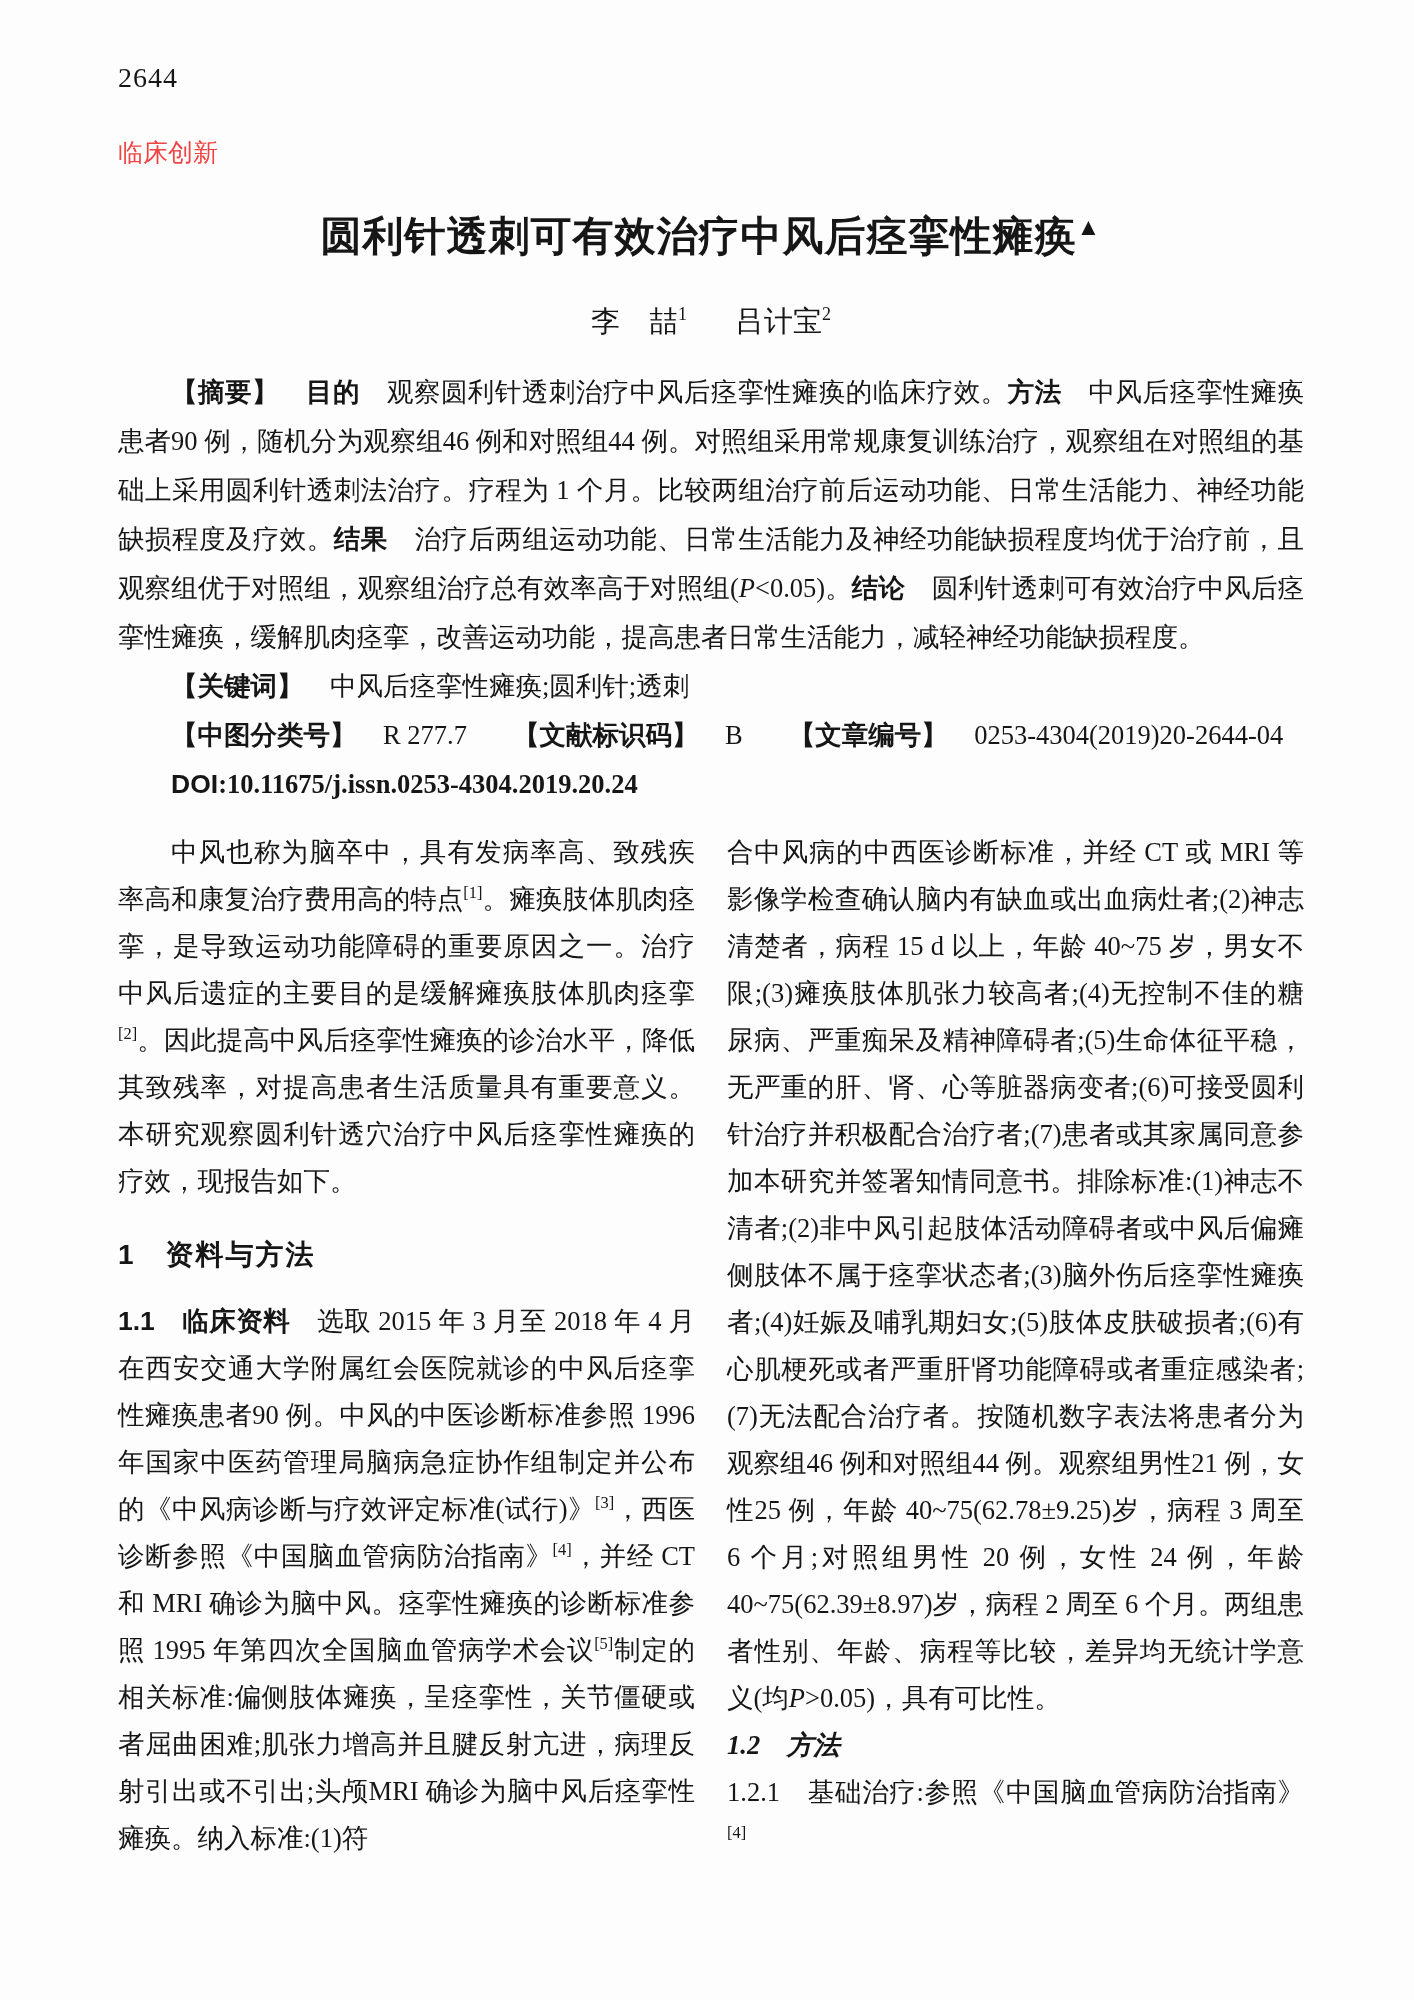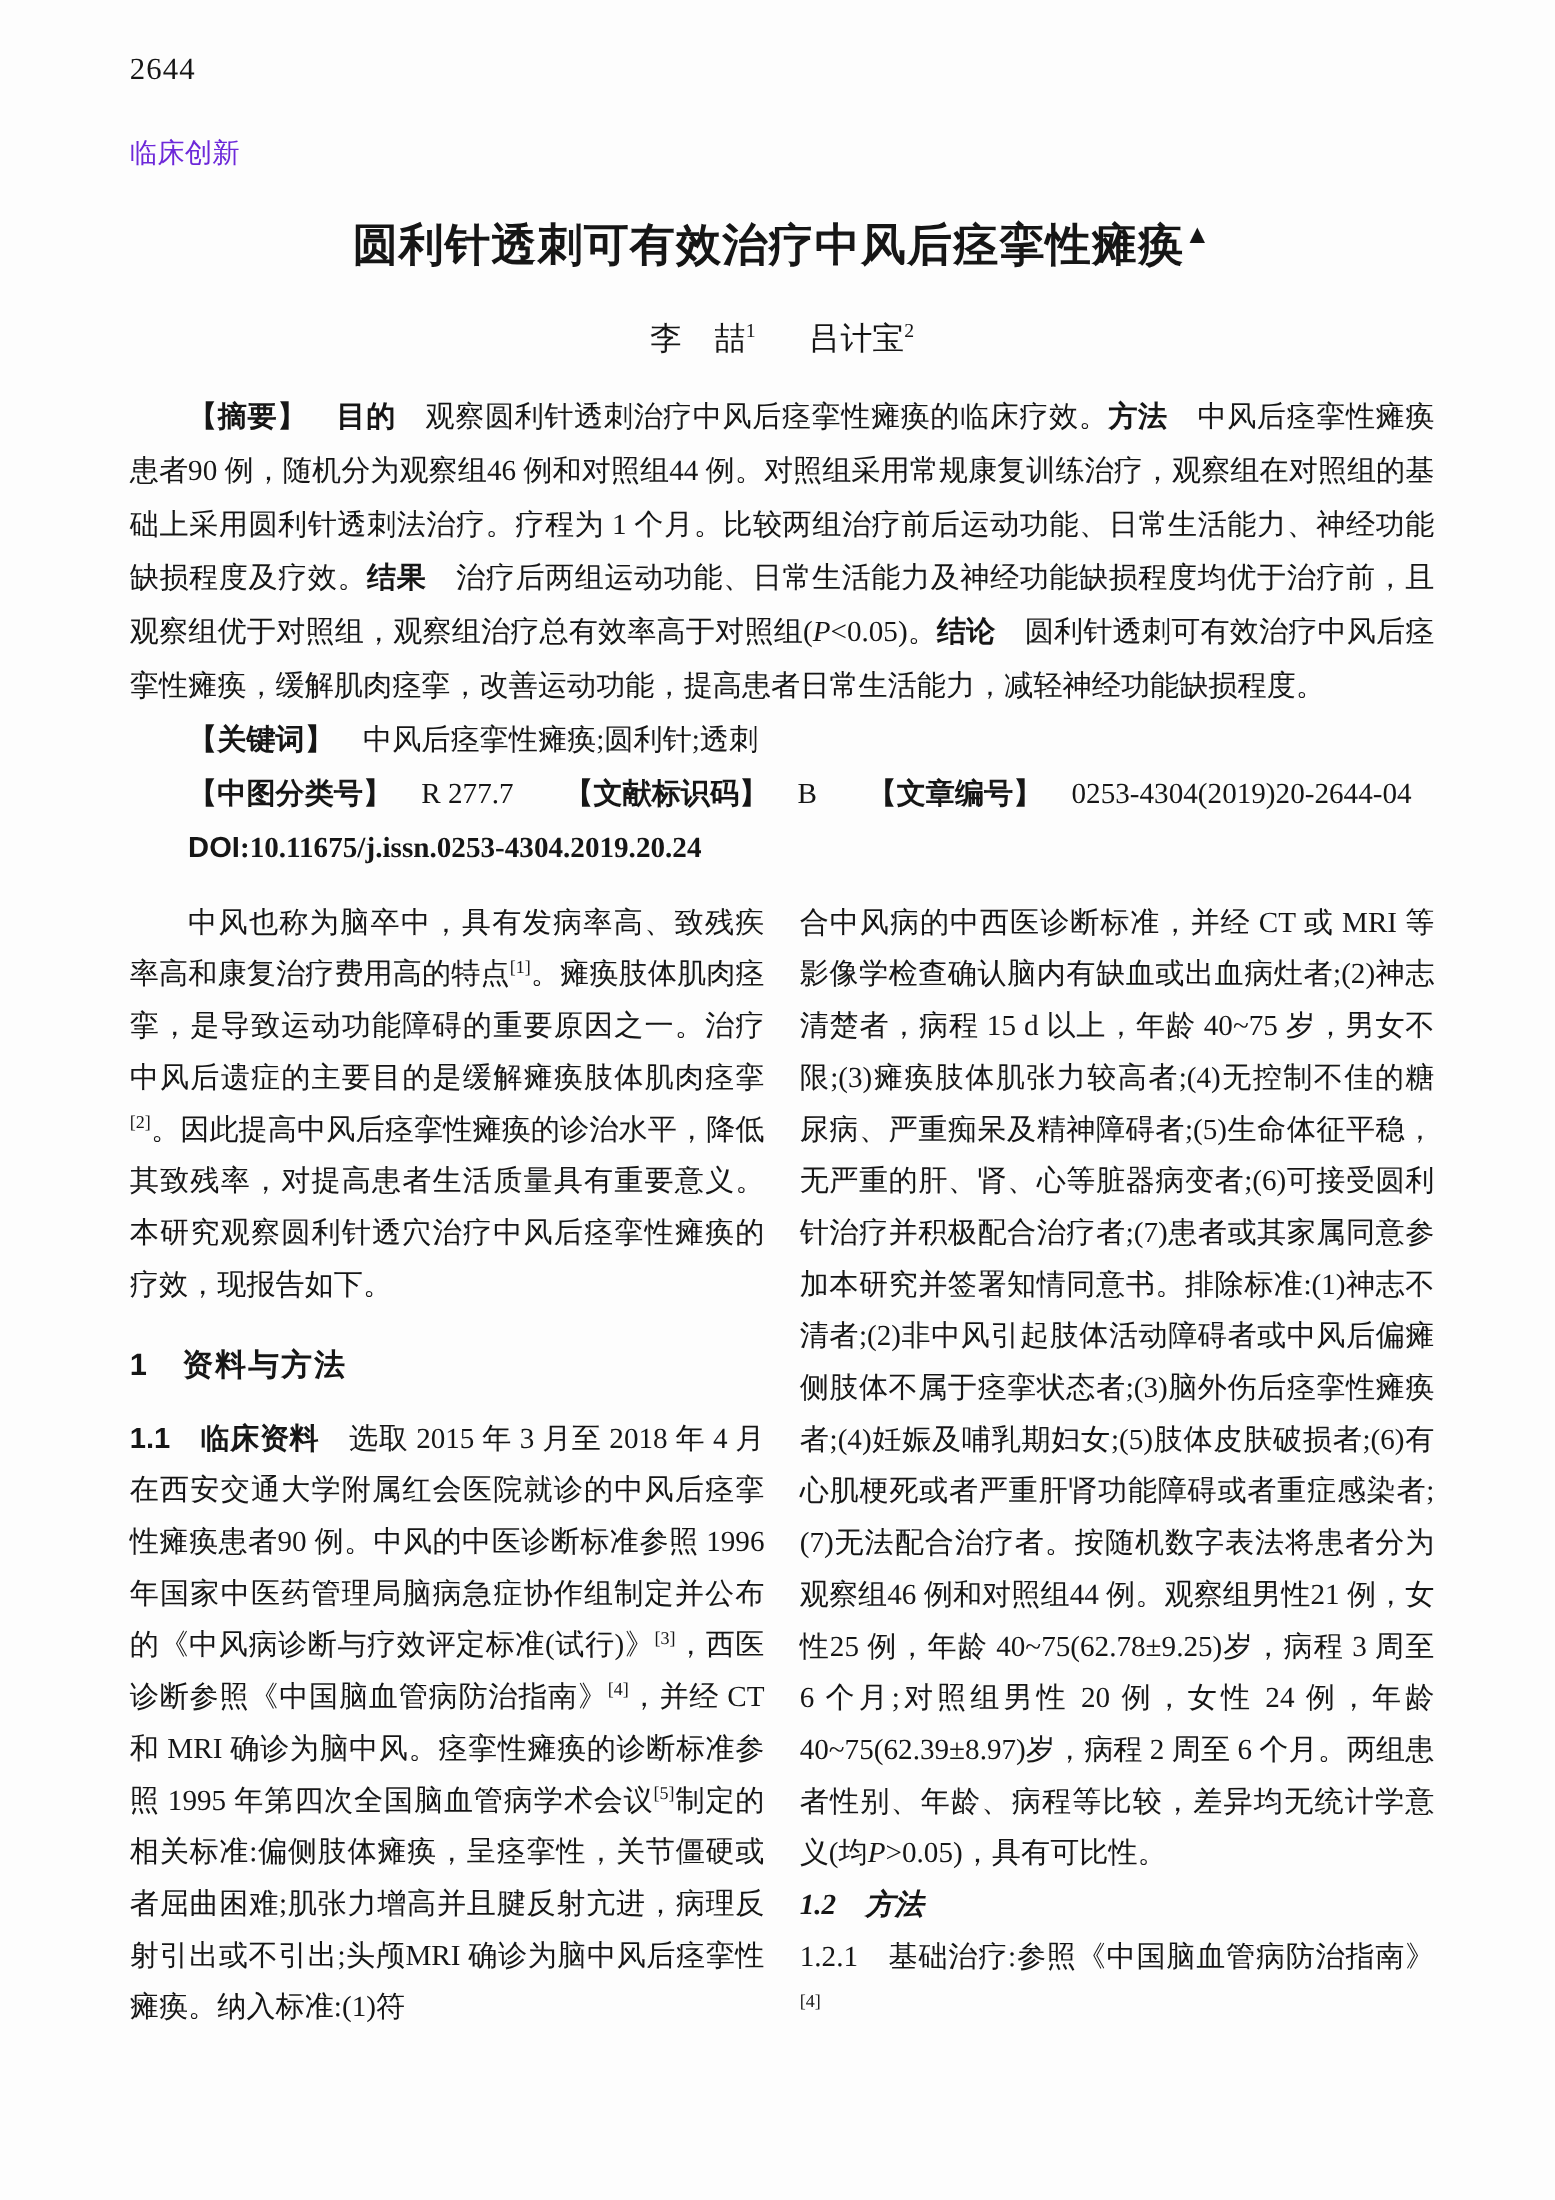--- a/index.html
+++ b/index.html
@@ -3,37 +3,37 @@
 <meta charset="utf-8">
 <style>
   * { box-sizing: border-box; }
   html, body { margin: 0; padding: 0; }
   body {
     width: 1414px; height: 2000px;
     background: #fdfdfd; color: #161616;
     font-family: "Liberation Serif", "DejaVu Serif", serif;
     overflow: hidden;
   }
-  .page { width: 100%; height: 100%; padding: 48px 110px 30px 118px; }
+  .page { width: 100%; height: 100%; padding: 62px 110px 30px 118px; }
 
   .page-header {
     display: flex; justify-content: space-between; align-items: flex-end;
     font-size: 28px;
   }
   .page-number { letter-spacing: 1px; }
   .journal-citation {
     font-style: italic;
     border-bottom: 3px solid #4a4a4a;
     padding: 0 6px 6px 2px;
   }
 
   .rubric {
     margin-top: 42px; font-size: 25px;
     font-family: "Liberation Sans", "DejaVu Sans", sans-serif;
-    color: #6d28d9;
+    color: #ef4444;
   }
 
   .article-title {
     margin: 40px 0 0; text-align: center;
     font-size: 41px; font-weight: 700; letter-spacing: 1px;
     font-family: "Liberation Sans", "DejaVu Sans", sans-serif;
   }
   .title-marker { font-size: 24px; vertical-align: super; }
 
   .authors { margin-top: 38px; text-align: center; font-size: 29px; }

